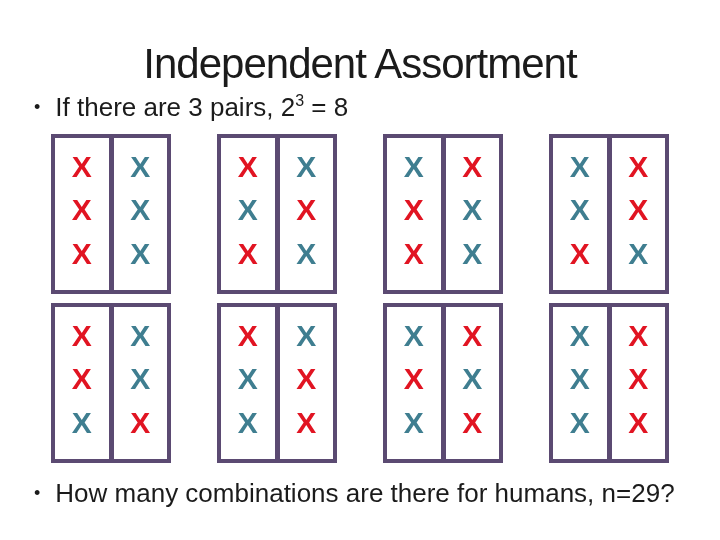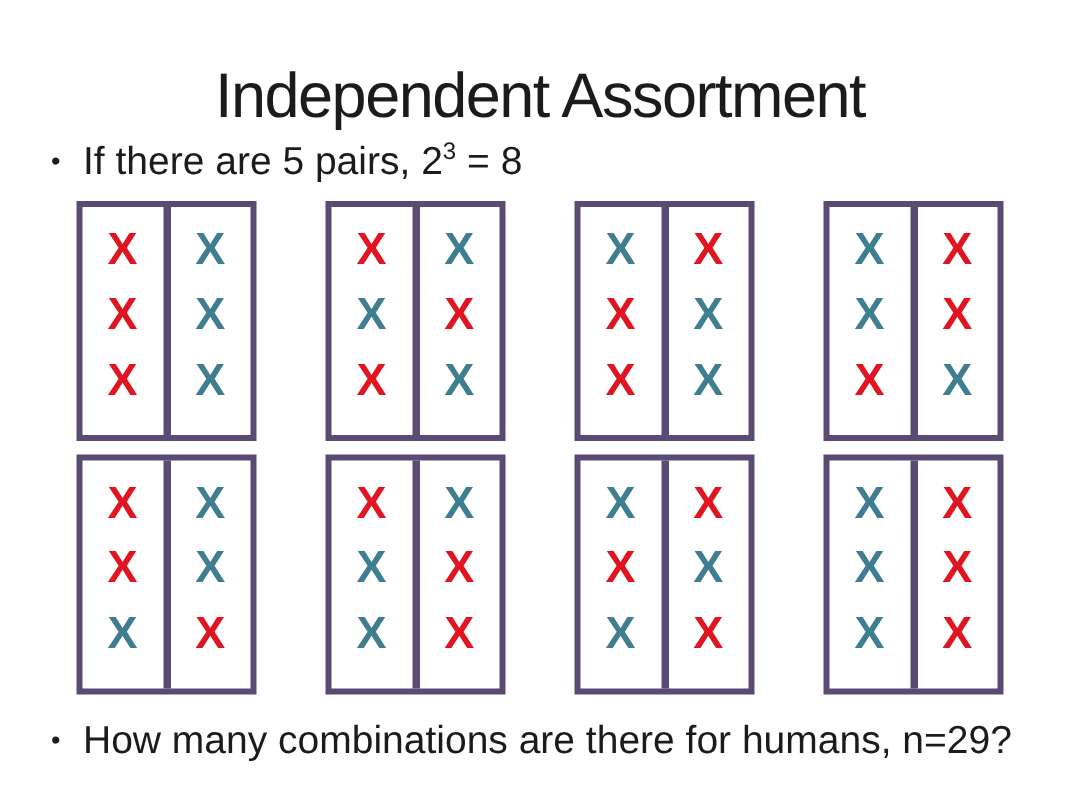--- a/index.html
+++ b/index.html
@@ -81,21 +81,21 @@
 </style>
 </head>
 <body>
 
 <div class="slide">
 
   <div class="title">Independent Assortment</div>
 
   <div class="bullet bullet-intro">
     <span class="dot">•</span>
-    <span><span>If there are 5 pairs, 2</span><span class="sup">3</span><span> = 8</span></span>
+    <span><span>If there are 3 pairs, 2</span><span class="sup">3</span><span> = 8</span></span>
   </div>
 
   <div class="grid">
     <div class="boxes-row">
         <div class="box">
           <div class="cell cell-left">
             <span class="x" style="color: rgb(225, 20, 34);">X</span>
             <span class="x" style="color: rgb(225, 20, 34);">X</span>
             <span class="x" style="color: rgb(225, 20, 34);">X</span>
           </div>

